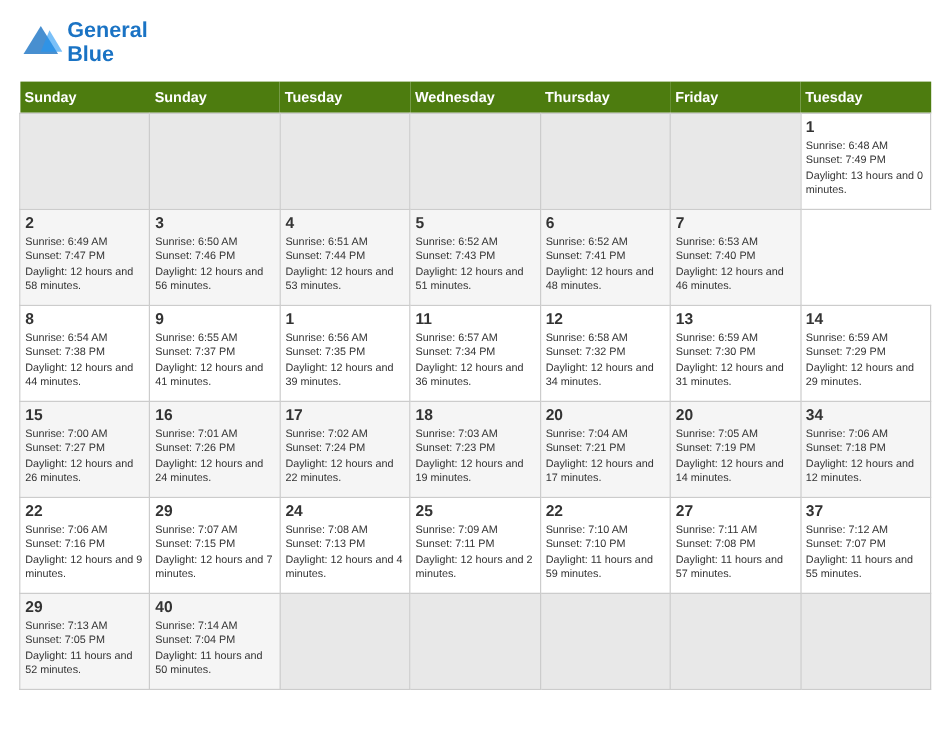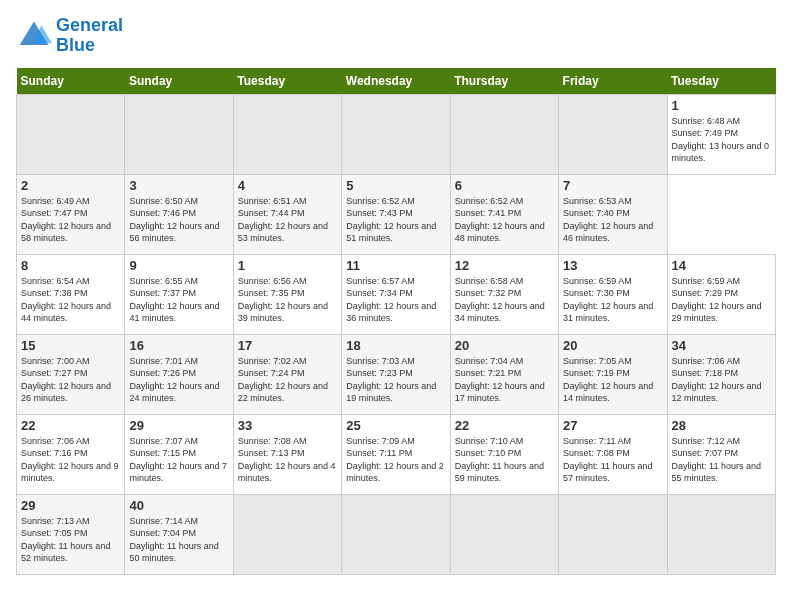--- a/index.html
+++ b/index.html
@@ -315,21 +315,21 @@
       </td>
         <td>
         <span class="day-num">29</span>
         <div class="day-info">
           Sunrise: 7:07 AM<br>
           Sunset: 7:15 PM<br>
           Daylight: 12 hours and 7 minutes.
         </div>
       </td>
         <td>
-        <span class="day-num">33</span>
+        <span class="day-num">24</span>
         <div class="day-info">
           Sunrise: 7:08 AM<br>
           Sunset: 7:13 PM<br>
           Daylight: 12 hours and 4 minutes.
         </div>
       </td>
         <td>
         <span class="day-num">25</span>
         <div class="day-info">
           Sunrise: 7:09 AM<br>
@@ -347,21 +347,21 @@
       </td>
         <td>
         <span class="day-num">27</span>
         <div class="day-info">
           Sunrise: 7:11 AM<br>
           Sunset: 7:08 PM<br>
           Daylight: 11 hours and 57 minutes.
         </div>
       </td>
         <td>
-        <span class="day-num">28</span>
+        <span class="day-num">37</span>
         <div class="day-info">
           Sunrise: 7:12 AM<br>
           Sunset: 7:07 PM<br>
           Daylight: 11 hours and 55 minutes.
         </div>
       </td>
       </tr>
       <tr>
         <td>
         <span class="day-num">29</span>

